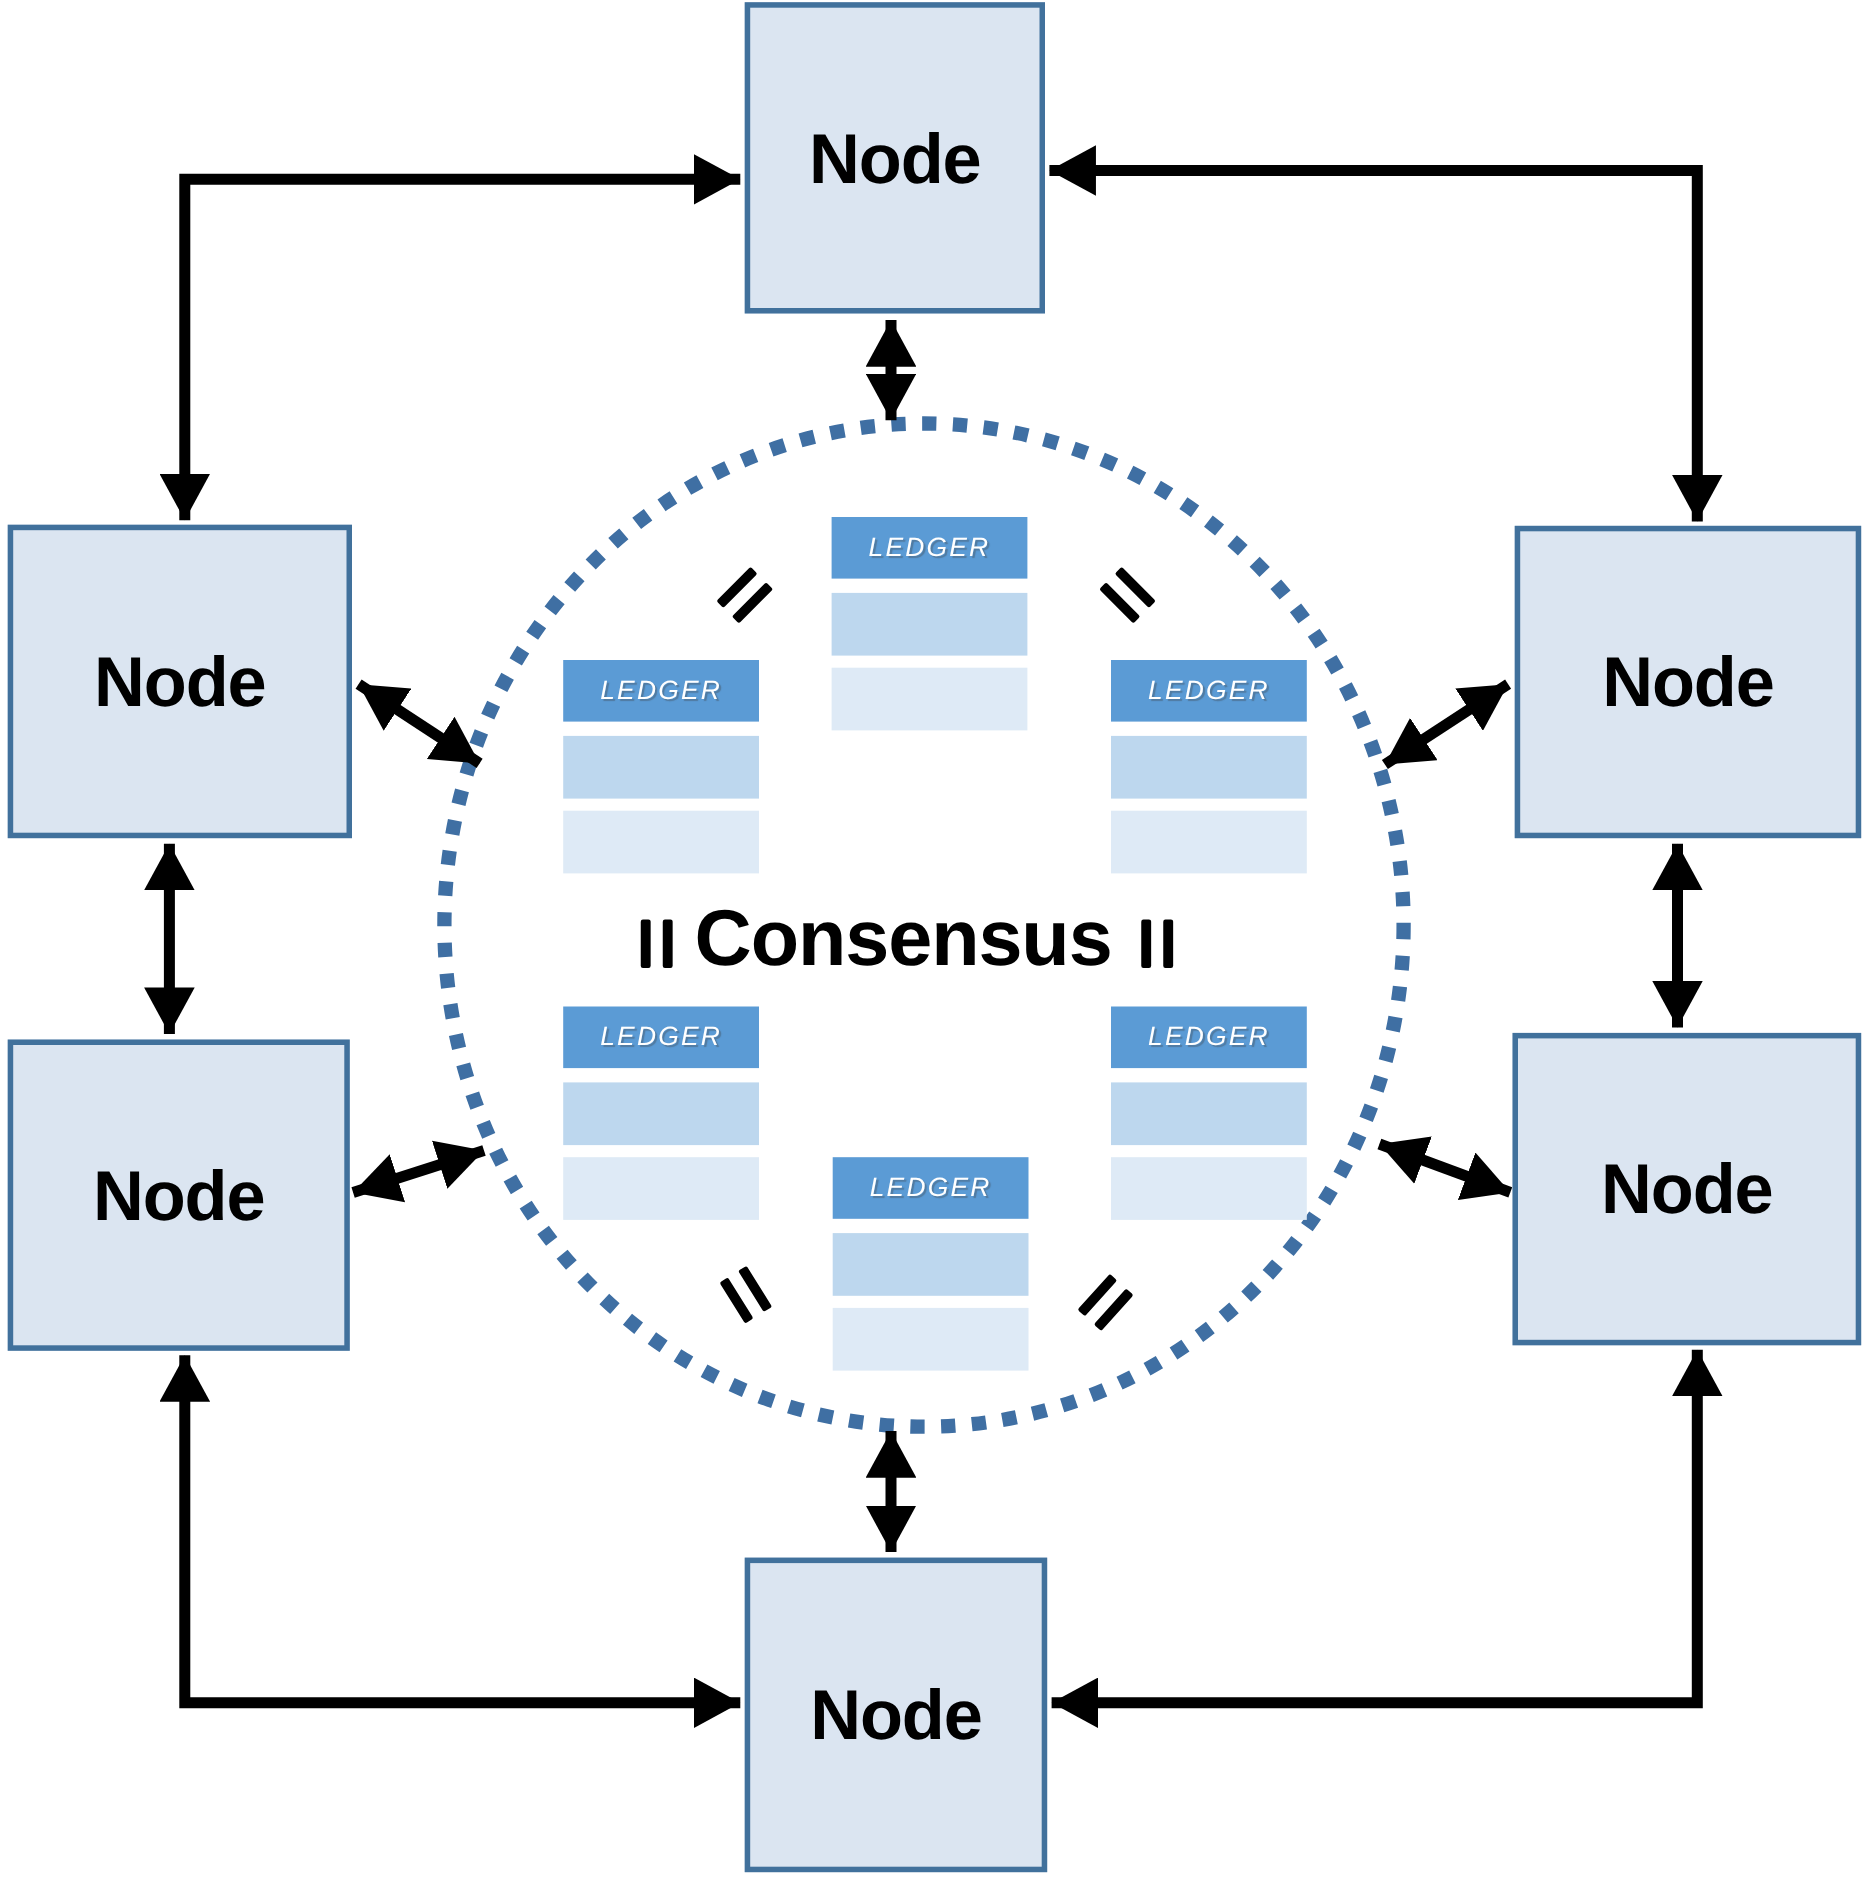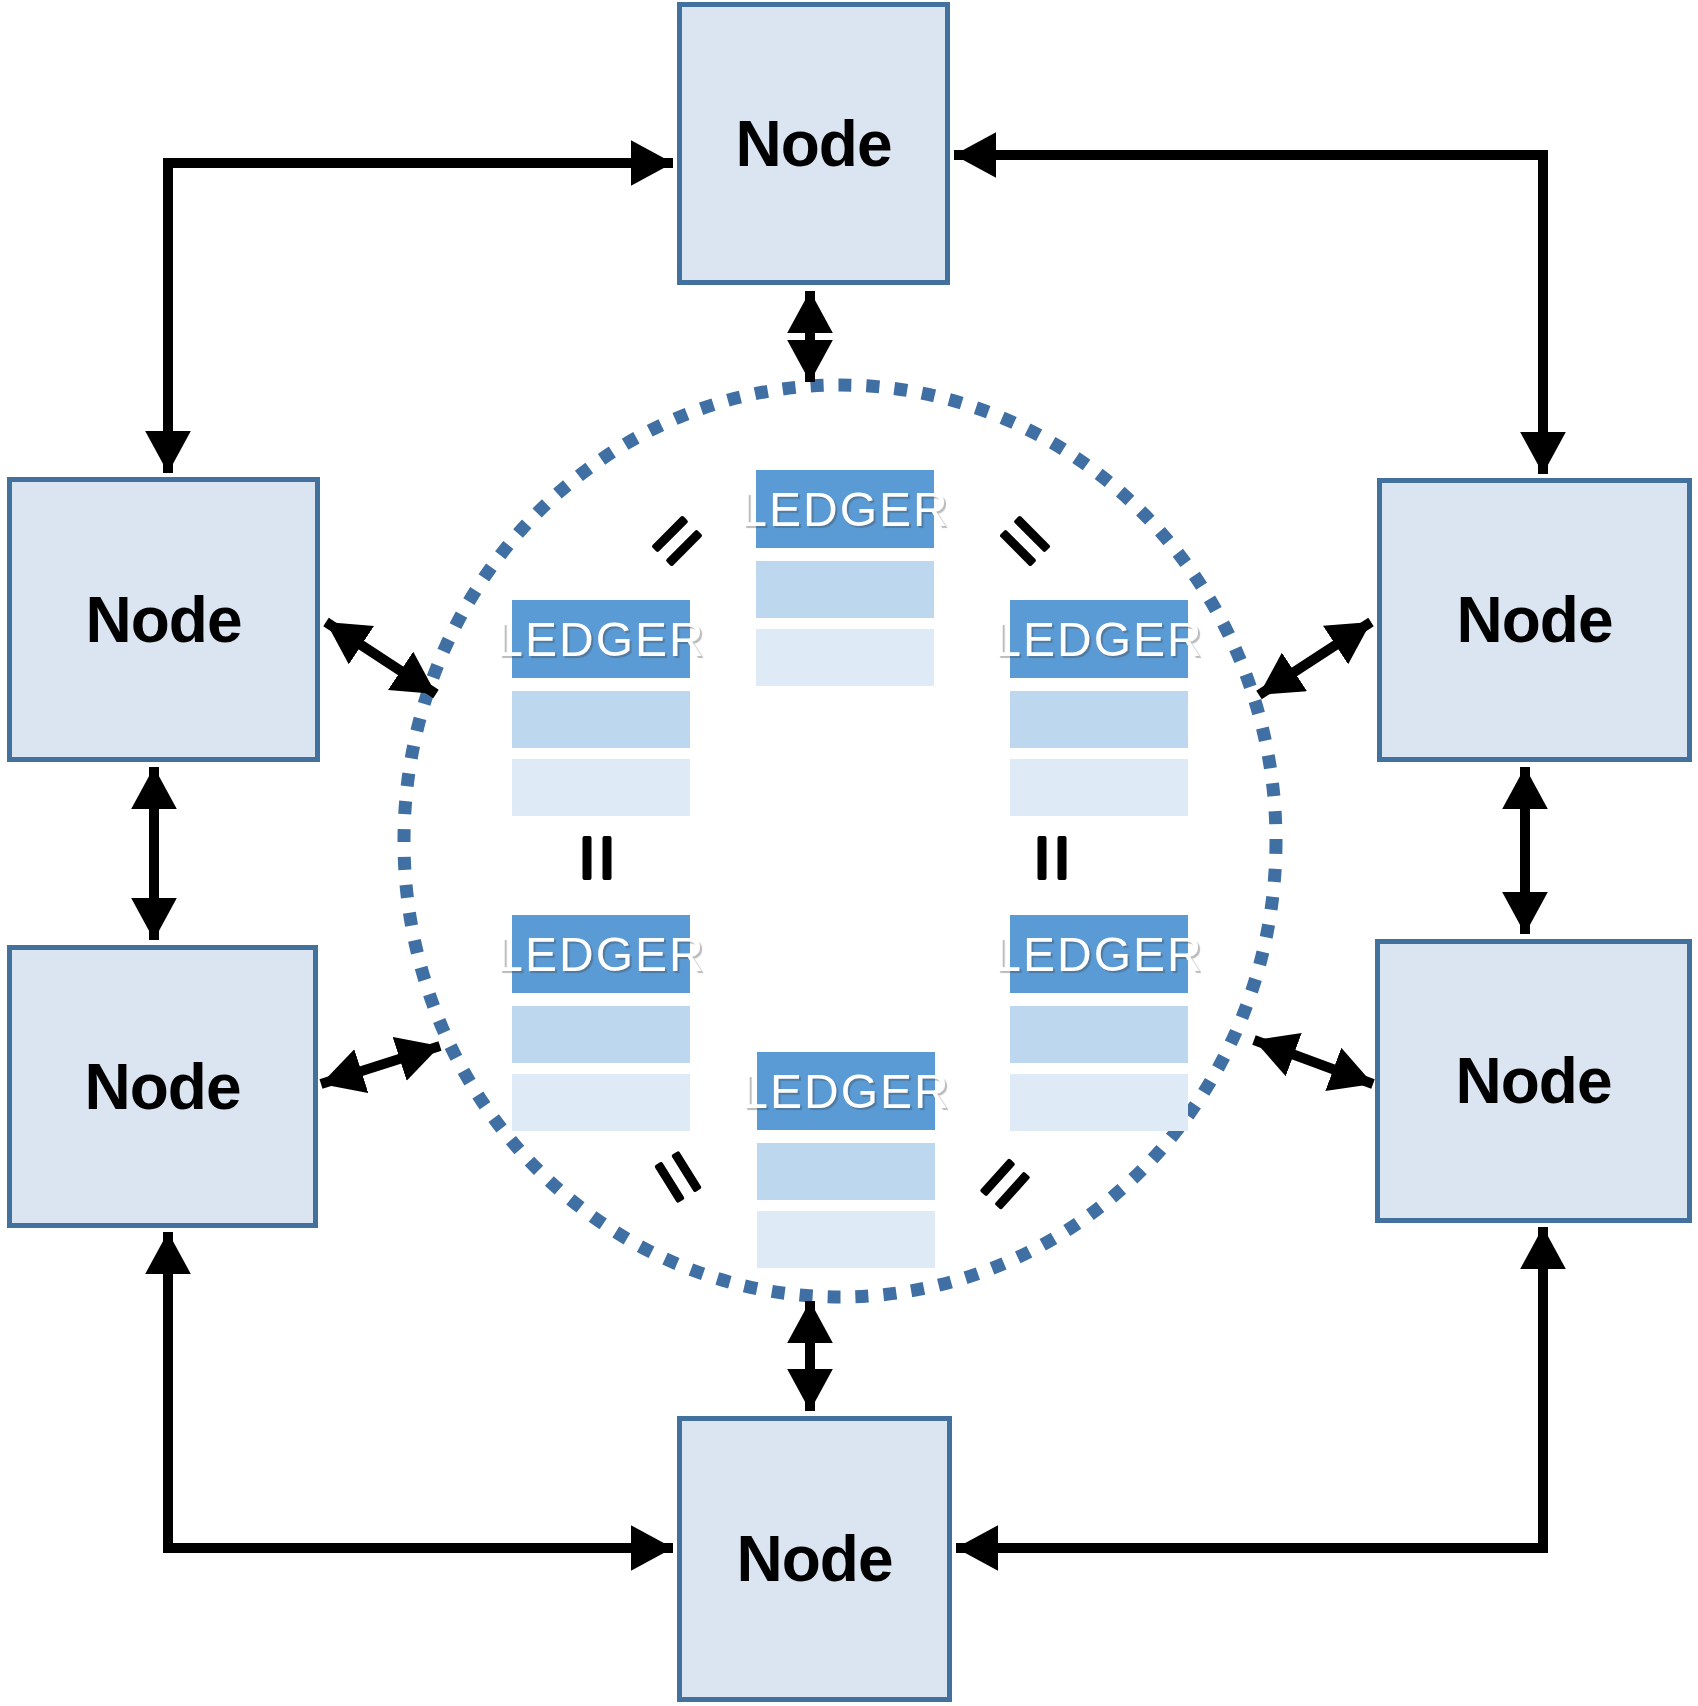--- a/index.html
+++ b/index.html
@@ -27,24 +27,25 @@
   }
   .node-top{left:677px;top:2px;width:273px;height:283px;}
   .node-left-upper{left:7px;top:477px;width:313px;height:285px;}
   .node-left-lower{left:7px;top:945px;width:311px;height:283px;}
   .node-right-upper{left:1377px;top:478px;width:315px;height:284px;}
   .node-right-lower{left:1375px;top:939px;width:317px;height:284px;}
   .node-bottom{left:677px;top:1416px;width:275px;height:286px;}
 
   .ledger{position:absolute;width:178px;}
   .ledger-header{
-    width:178px;height:78px;background:var(--ledger-header);
-    color:var(--ledger-text);font-size:48px;letter-spacing:2px;
+    width:178px;height:56px;background:var(--ledger-header);
+    color:var(--ledger-text);font-size:24px;letter-spacing:2px;
     display:flex;align-items:center;justify-content:center;
     text-shadow:2px 2px 1px rgba(60,60,60,0.35);
+    font-style:italic;
   }
   .ledger-row{width:178px;height:57px;}
   .row-mid{margin-top:13px;background:var(--ledger-row-mid);}
   .row-light{margin-top:11px;background:var(--ledger-row-light);}
   .t1{left:756px;top:470px;}
   .t2{left:512px;top:600px;}
   .t3{left:1010px;top:600px;}
   .t4{left:512px;top:915px;}
   .t5{left:1010px;top:915px;}
   .t6{left:757px;top:1052px;}
@@ -152,14 +153,15 @@
   </div>
   <div class="equals eq5">
     <span class="bar"></span>
     <span class="bar"></span>
   </div>
   <div class="equals eq6">
     <span class="bar"></span>
     <span class="bar"></span>
   </div>
 
+  <div class="consensus">Consensus</div>
 
 </div>
 
 </body></html>

